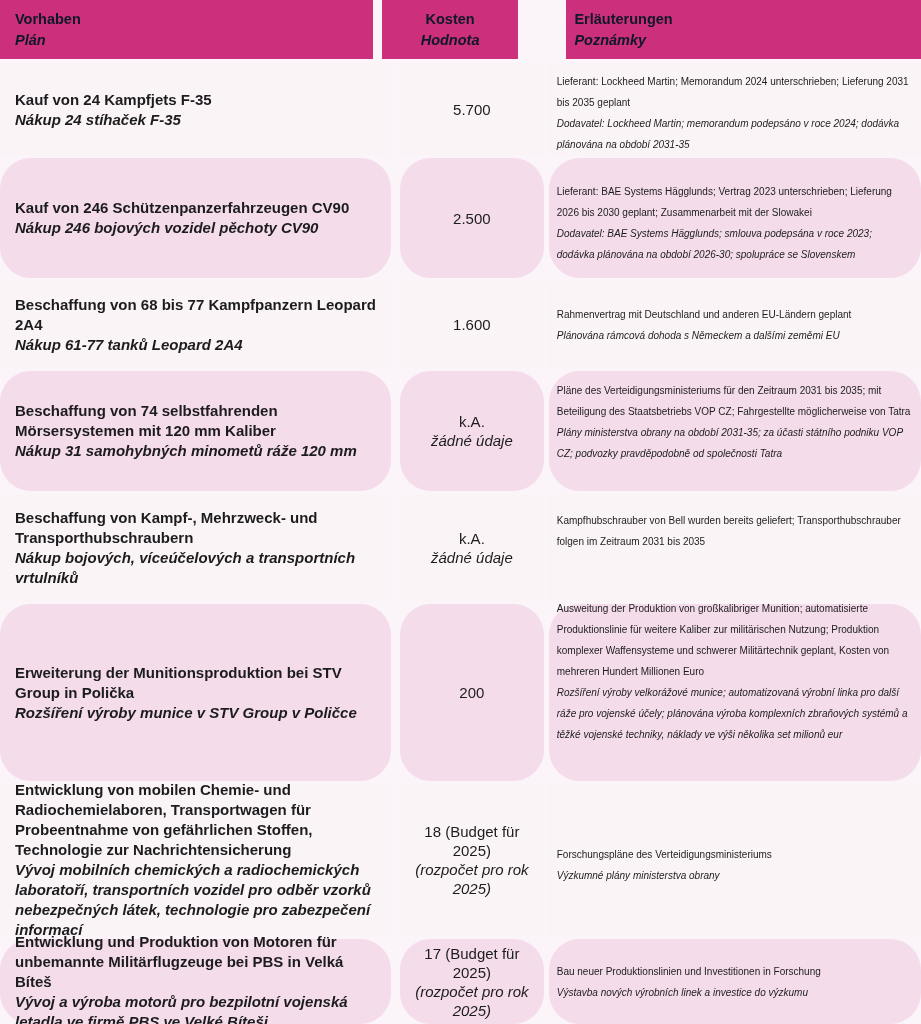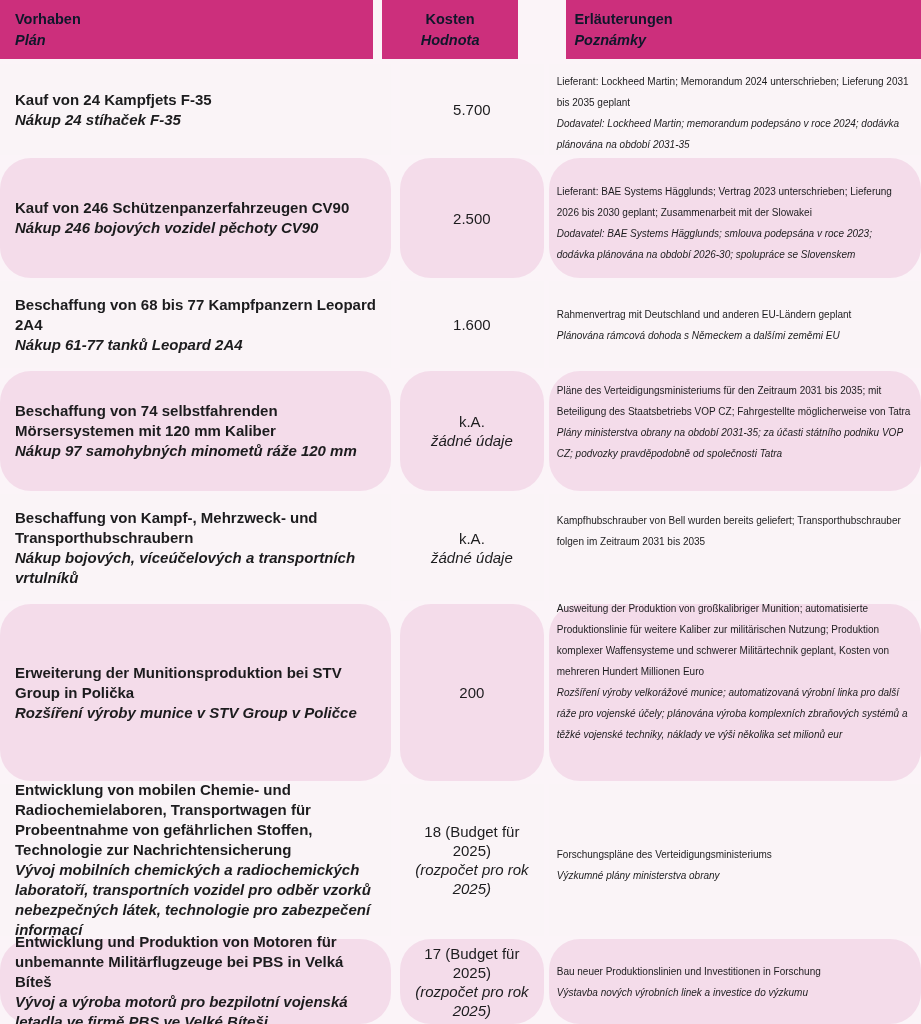--- a/index.html
+++ b/index.html
@@ -113,21 +113,21 @@
       <div class="inner">
         <div class="de">Rahmenvertrag mit Deutschland und anderen EU-Ländern geplant</div>
         <div class="cz">Plánována rámcová dohoda s Německem a dalšími zeměmi EU</div>
       </div>
     </div>
   </div>
 
   <div class="row datarow r4 pink">
     <div class="cell c1">
       <div class="de">Beschaffung von 74 selbstfahrenden Mörsersystemen mit 120 mm Kaliber</div>
-      <div class="cz">Nákup 97 samohybných minometů ráže 120 mm</div>
+      <div class="cz">Nákup 31 samohybných minometů ráže 120 mm</div>
     </div>
     <div class="cell c2">
       <div class="de">k.A.</div>
       <div class="cz">žádné údaje</div>
     </div>
     <div class="cell c3">
       <div class="inner">
         <div class="de">Pläne des Verteidigungsministeriums für den Zeitraum 2031 bis 2035; mit Beteiligung des Staatsbetriebs VOP CZ; Fahrgestellte möglicherweise von Tatra</div>
         <div class="cz">Plány ministerstva obrany na období 2031-35; za účasti státního podniku VOP CZ; podvozky pravděpodobně od společnosti Tatra</div>
       </div>

